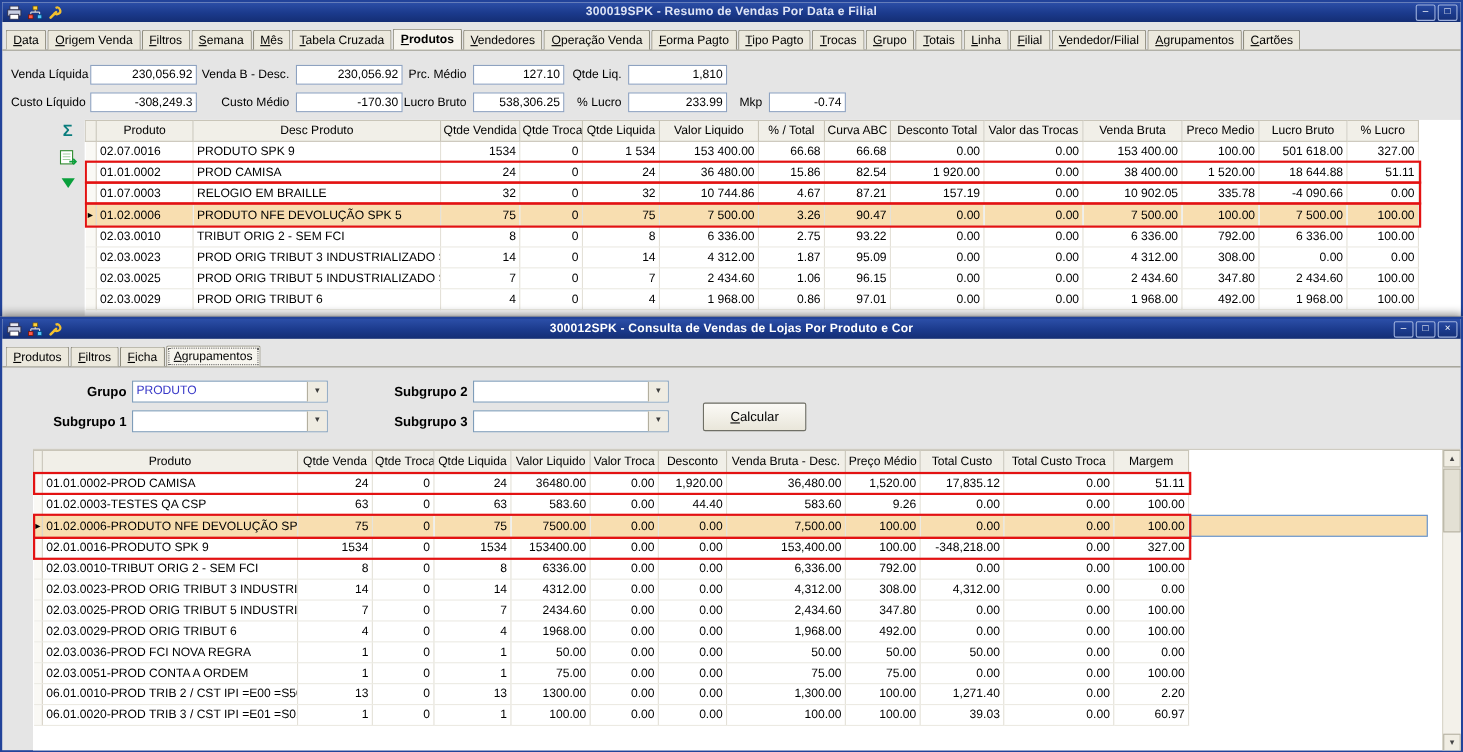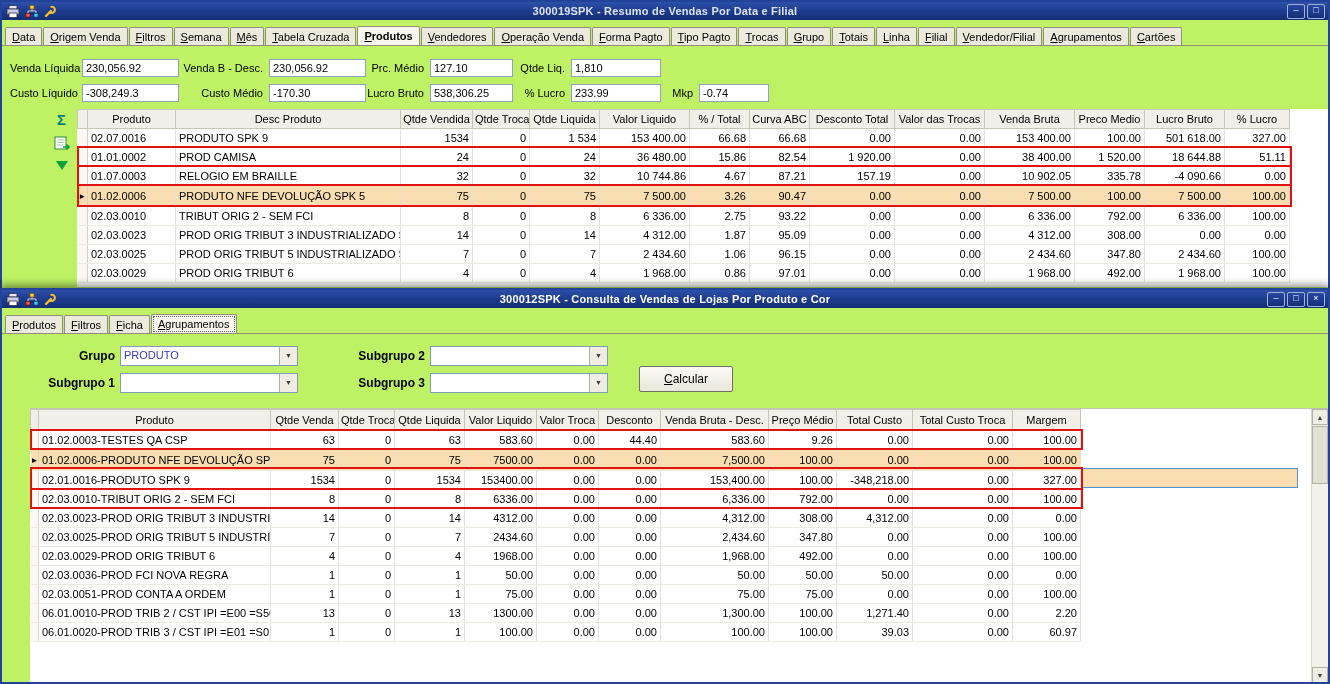--- a/index.html
+++ b/index.html
@@ -1,19 +1,19 @@
 <!DOCTYPE html>
 <html><head>
 <meta charset="utf-8">
 <style>
   html,body{margin:0;padding:0}
   body{width:1330px;height:684px;overflow:hidden;background:#20242c;font-family:"Liberation Sans",sans-serif;font-size:11px;color:#000}
   #screen{position:relative;width:1330px;height:684px}
 
-  .window{position:absolute;left:0;width:1330px;box-sizing:border-box;border:2px solid #22439a;background:#bef264}
+  .window{position:absolute;left:0;width:1330px;box-sizing:border-box;border:2px solid #22439a;background:#e5e5e5}
   #window-top{top:0;height:288px;border-bottom:none;overflow:hidden}
   #window-bottom{top:288px;height:396px;overflow:hidden;box-shadow:0 -3px 8px rgba(0,0,0,.45)}
 
   .titlebar{height:18px;background:linear-gradient(180deg,#2c4fa8 0%,#1b3a8c 55%,#142e74 100%);display:flex;align-items:center;padding:0 3px;color:#fff}
   .tb-icons{display:flex;align-items:center;gap:4px;width:70px}
   .tb-ic{display:inline-flex;align-items:center;justify-content:center;width:15px;height:14px}
   .tb-title{flex:1;text-align:center;font-weight:bold;font-size:11px;letter-spacing:.2px;white-space:nowrap;overflow:hidden}
   #window-top .tb-title{color:#dde3f4}
   .tb-buttons{display:flex;justify-content:flex-end;gap:2px;width:70px}
   .tb-btn{width:16px;height:13px;border:1px solid #9fb1dd;border-radius:2px;font-size:9px;line-height:11px;text-align:center;color:#fff}
@@ -21,21 +21,21 @@
   .tabstrip{display:flex;align-items:flex-end;padding:5px 0 0 3px;border-bottom:1px solid #8f8d7f;height:26px;box-sizing:border-box;white-space:nowrap;overflow:hidden}
   .tab{padding:3px 6px;margin-right:1px;border:1px solid #8f8d7f;border-bottom:none;border-radius:2px 2px 0 0;background:#ece9dd;font-size:11px;position:relative;top:1px}
   .tab::first-letter{text-decoration:underline}
   .tab.active{background:#f7f5ee;padding-bottom:4px;z-index:2}
   #window-top .tab.active{font-weight:bold}
   #window-bottom .tab.active{outline:1px dotted #666;outline-offset:-3px}
 
   .summary{padding:9px 0 2px 8px}
   .srow{display:flex;align-items:center;height:25px}
   .flabel{text-align:right;padding-right:6px;box-sizing:border-box;white-space:nowrap;overflow:hidden}
-  .fbox{height:18px;line-height:16px;background:#fff;border:1px solid #8ea2c0;padding:0 3px;box-sizing:border-box;overflow:hidden;white-space:nowrap}
+  .fbox{height:18px;line-height:16px;background:#fff;border:1px solid #8ea2c0;text-align:right;padding:0 3px;box-sizing:border-box;overflow:hidden;white-space:nowrap}
   .lab1{width:72px}.box1{width:97px}
   .lab2{width:90px}.box2{width:97px}
   .lab3{width:64px}.box3{width:83px}
   .lab4{width:58px}.box4{width:90px}
   .lab5{width:38px}.box5{width:70px}
 
   .grid-section{display:flex;margin-top:2px;height:178px}
   .icon-strip{width:31px;margin-left:44px;display:flex;flex-direction:column;align-items:center;gap:9px;padding-top:4px;box-sizing:border-box}
   .sum-glyph{color:#0a7d7d;font-weight:bold;font-size:15px;line-height:14px}
   .tri-down{width:0;height:0;border-left:6px solid transparent;border-right:6px solid transparent;border-top:9px solid #0aa03c}
@@ -453,20 +453,35 @@
                 <th>Valor Troca</th>
                 <th>Desconto</th>
                 <th>Venda Bruta - Desc.</th>
                 <th>Preço Médio</th>
                 <th>Total Custo</th>
                 <th>Total Custo Troca</th>
                 <th>Margem</th>
               </tr>
             </thead>
             <tbody>
+              <tr class="annotated">
+                <td class="selcol"></td>
+                <td class="al">01.01.0002-PROD CAMISA</td>
+                <td class="ar">24</td>
+                <td class="ar">0</td>
+                <td class="ar">24</td>
+                <td class="ar">36480.00</td>
+                <td class="ar">0.00</td>
+                <td class="ar">1,920.00</td>
+                <td class="ar">36,480.00</td>
+                <td class="ar">1,520.00</td>
+                <td class="ar">17,835.12</td>
+                <td class="ar">0.00</td>
+                <td class="ar">51.11</td>
+              </tr>
               <tr>
                 <td class="selcol"></td>
                 <td class="al">01.02.0003-TESTES QA CSP</td>
                 <td class="ar">63</td>
                 <td class="ar">0</td>
                 <td class="ar">63</td>
                 <td class="ar">583.60</td>
                 <td class="ar">0.00</td>
                 <td class="ar">44.40</td>
                 <td class="ar">583.60</td>

